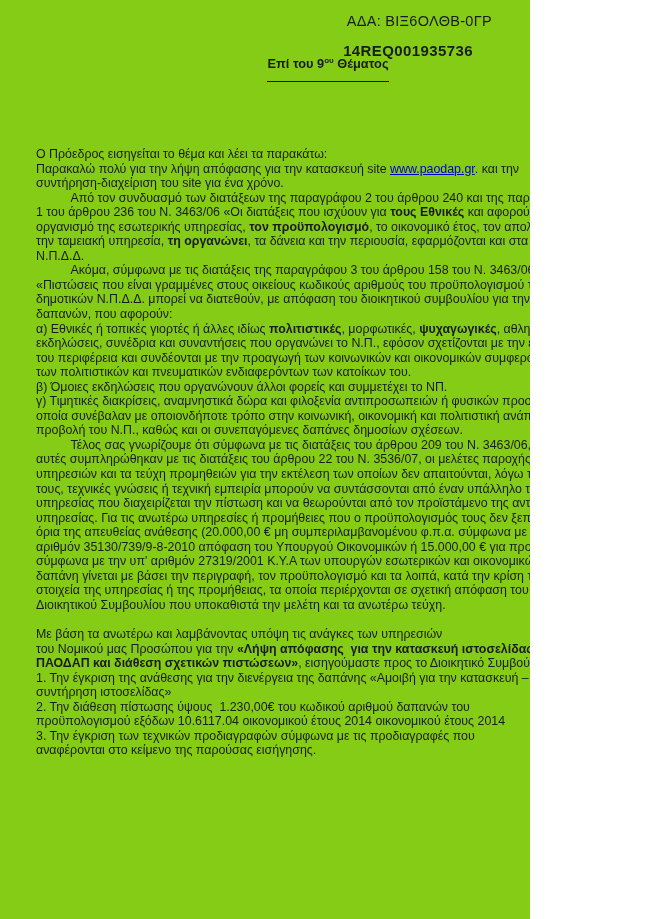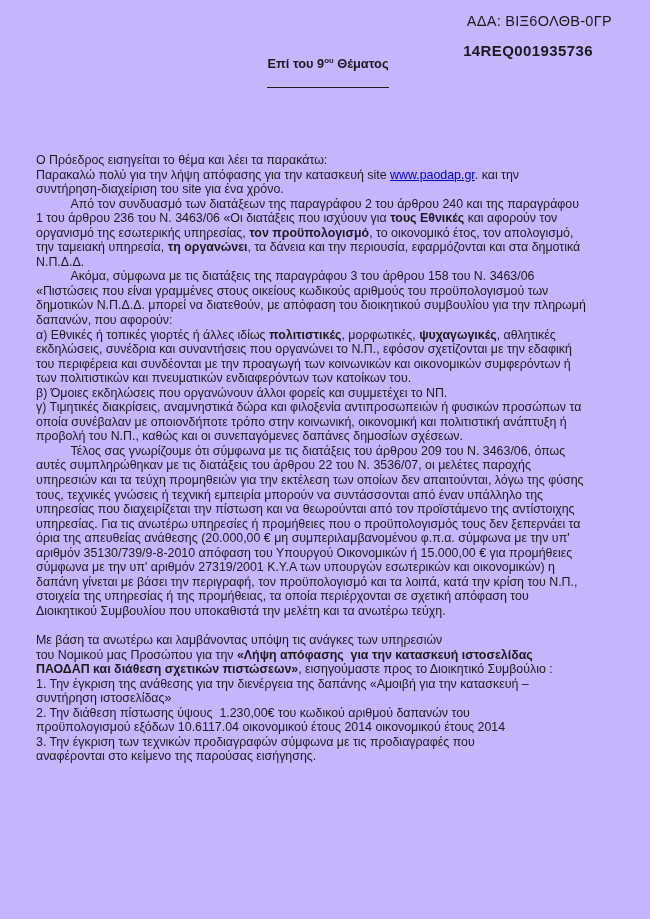--- a/index.html
+++ b/index.html
@@ -1,20 +1,20 @@
 <!DOCTYPE html>
 <html lang="el"><head>
 <meta charset="utf-8">
 <style>
   html, body { margin: 0; padding: 0; background: #ffffff; }
   .page {
     position: relative;
-    width: 650px;
+    width: 530px;
     height: 919px;
-    background: #c4b5fd;
+    background: #84cc16;
     font-family: "Liberation Sans", sans-serif;
     color: #1b1b1b;
     overflow: hidden;
   }
   .ada {
     position: absolute;
     top: 13px;
     right: 38px;
     font-size: 14.5px;
     letter-spacing: 0.3px;
@@ -32,21 +32,21 @@
     top: 56px;
     left: 36px;
     width: 584px;
     text-align: center;
     font-size: 12.8px;
     font-weight: bold;
   }
   .title-inner {
     display: inline-block;
     border-bottom: 1.5px solid #1b1b1b;
-    padding-bottom: 16px;
+    padding-bottom: 10px;
   }
   .title-sup {
     font-size: 8px;
     vertical-align: super;
     line-height: 0;
   }
   .subject {
     position: absolute;
     top: 95px;
     left: 36px;
@@ -56,21 +56,20 @@
     line-height: 14.6px;
     white-space: pre-wrap;
   }
   .doc-body {
     position: absolute;
     top: 147px;
     left: 36px;
     width: 600px;
     font-size: 12.4px;
     line-height: 14.55px;
-    margin-top: 6px;
   }
   .para {
     margin: 0;
     white-space: pre-wrap;
     min-height: 14.55px;
   }
   .bold { font-weight: bold; }
   .doc-link {
     color: #0000cc;
     text-decoration: underline;

